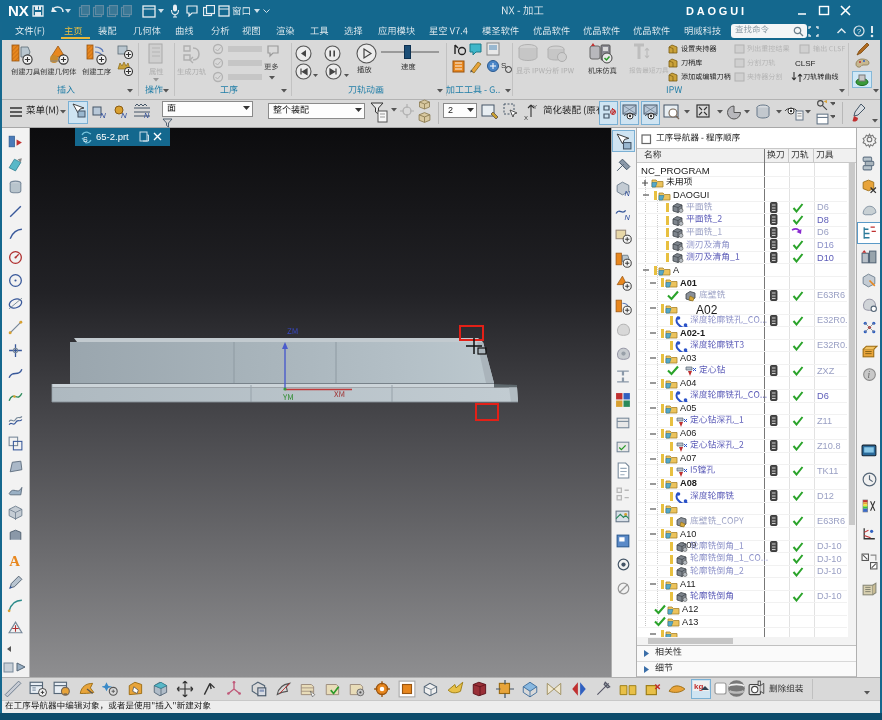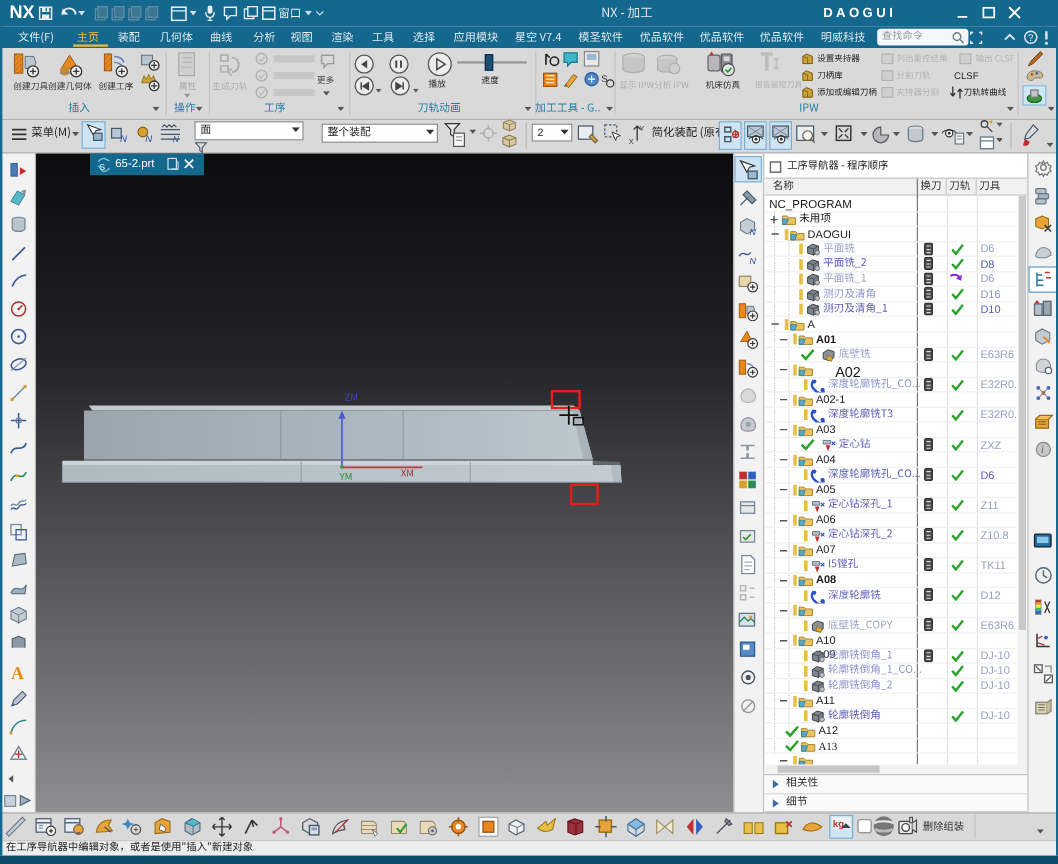--- a/index.html
+++ b/index.html
@@ -1685,21 +1685,21 @@
     </svg>
     <div class="lat" style="left:817px;top:315.3px;font-size:9.200000000000001px;color:#9aa0c4;font-weight:normal;">E32R0.8</div>
     <svg class="abs" style="left:649px;top:329.15px;" width="8" height="8">
       <path d="M1 4h6" stroke="#555" stroke-width="1.2"></path>
     </svg>
     <div class="abs" style="left:661px;top:328.65px;width:2.5px;height:9px;background:#e8c040"></div>
     <svg class="abs" style="left:665px;top:327.65px;" width="13" height="11" viewBox="0 0 13 11">
       <path d="M1 3h4l1.5 1.5H12V10H1z" fill="#ecc35c" stroke="#a8832a" stroke-width="0.8"></path>
       <path d="M1 5.5h5L4.5 10H1z" fill="#58a8c8" stroke="#2a7a9a" stroke-width="0.6"></path>
     </svg>
-    <div class="lat" style="left:680px;top:327.84999999999997px;font-size:9.200000000000001px;color:#1a1a1a;font-weight:normal;">A02-1</div>
+    <div class="lat" style="left:680px;top:327.84999999999997px;font-size:9.200000000000001px;color:#1a1a1a;font-weight:bold;">A02-1</div>
     <div class="abs" style="left:670px;top:341.20000000000005px;width:2.5px;height:9px;background:#e8c040"></div>
     <svg class="abs" style="left:675px;top:340.20000000000005px;" width="13" height="12" viewBox="0 0 13 12">
       <path d="M3 2c-2 2-2 5 0 7l2 2c2 2 5 2 7 0" fill="none" stroke="#2a52c8" stroke-width="2"></path>
       <circle cx="3.5" cy="3" r="1.8" fill="#2a52c8"></circle>
       <circle cx="10.5" cy="10" r="1.8" fill="#2a52c8"></circle>
     </svg>
     <svg style="position:absolute;left:690px;top:339.90000000000003px;overflow:visible" width="56" height="12">
       <g transform="translate(0,7.7) scale(0.088)" fill="#5c5cb8">
         <use href="#g6df1" x="0"></use>
         <use href="#g5ea6" x="100"></use>
@@ -2068,21 +2068,21 @@
       <path d="M1 5.5h5L4.5 10H1z" fill="#58a8c8" stroke="#2a7a9a" stroke-width="0.6"></path>
     </svg>
     <div class="lat" style="left:682px;top:603.95px;font-size:9.200000000000001px;color:#1a1a1a;font-weight:normal;">A12</div>
     <svg class="abs" style="left:654px;top:616.3px;" width="12" height="11">
       <path d="M1 5.5l3.5 3.5L11 1.5" fill="none" stroke="#2aa32a" stroke-width="2.1"></path>
     </svg>
     <svg class="abs" style="left:667px;top:616.3px;" width="13" height="11" viewBox="0 0 13 11">
       <path d="M1 3h4l1.5 1.5H12V10H1z" fill="#ecc35c" stroke="#a8832a" stroke-width="0.8"></path>
       <path d="M1 5.5h5L4.5 10H1z" fill="#58a8c8" stroke="#2a7a9a" stroke-width="0.6"></path>
     </svg>
-    <div class="lat" style="left:682px;top:616.5px;font-size:9.200000000000001px;color:#1a1a1a;font-weight:normal;font-family:Liberation Serif, serif;">A13</div>
+    <div class="lat" style="left:682px;top:616.5px;font-size:9.200000000000001px;color:#1a1a1a;font-weight:normal;">A13</div>
     <svg class="abs" style="left:649px;top:630.35px;" width="8" height="8">
       <path d="M1 4h6" stroke="#555" stroke-width="1.2"></path>
     </svg>
     <div class="abs" style="left:661px;top:629.85px;width:2.5px;height:9px;background:#e8c040"></div>
     <svg class="abs" style="left:665px;top:628.85px;" width="13" height="11" viewBox="0 0 13 11">
       <path d="M1 3h4l1.5 1.5H12V10H1z" fill="#ecc35c" stroke="#a8832a" stroke-width="0.8"></path>
       <path d="M1 5.5h5L4.5 10H1z" fill="#58a8c8" stroke="#2a7a9a" stroke-width="0.6"></path>
     </svg>
     <div class="abs" style="left:637px;top:637px;width:219px;height:8px;background:#f3f3f3"></div>
     <div class="abs" style="left:648px;top:638px;width:85px;height:6px;background:#c6c6c6"></div>

